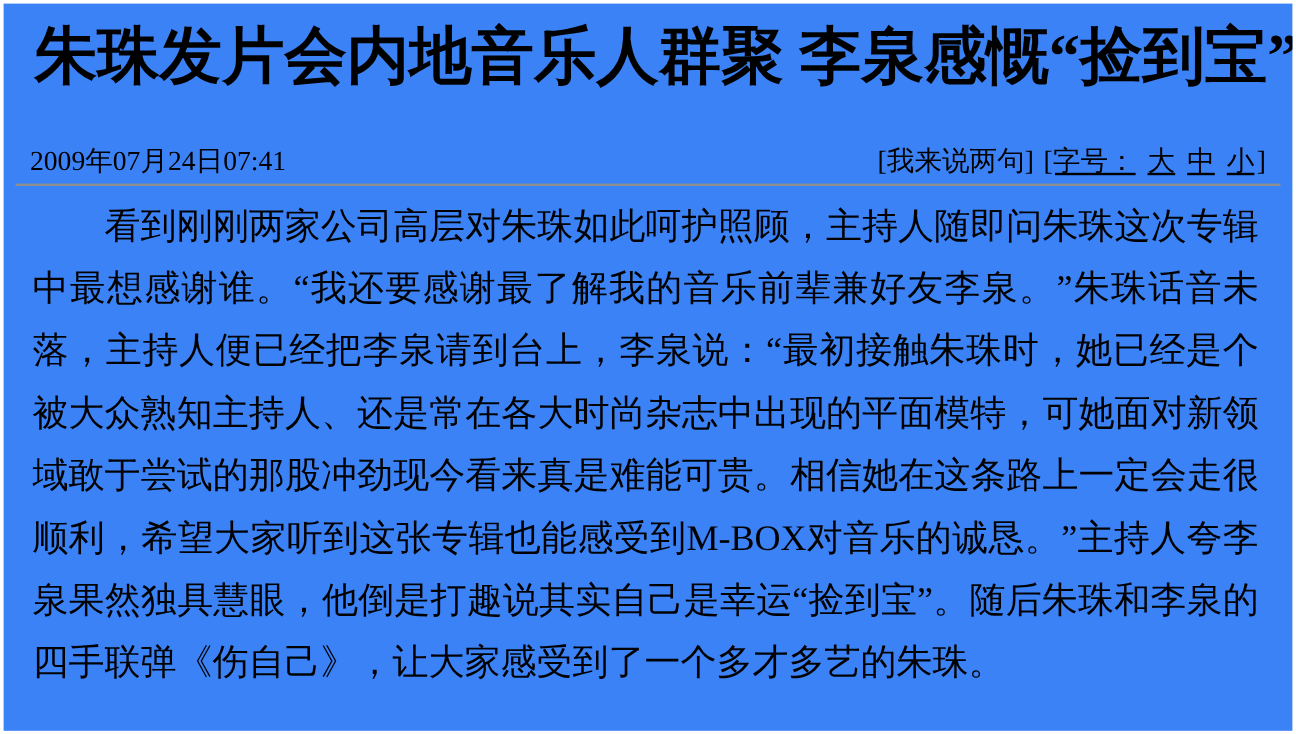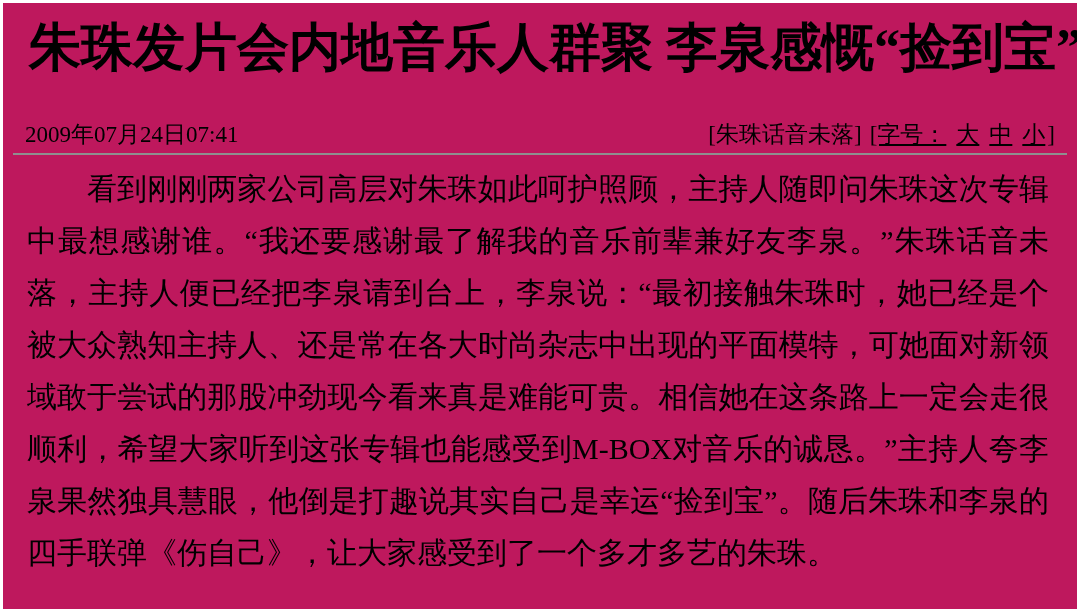--- a/index.html
+++ b/index.html
@@ -6,21 +6,21 @@
     margin: 0;
     padding: 0;
     background: #ffffff;
     font-family: "Liberation Serif", "DejaVu Serif", serif;
   }
   .page {
     position: relative;
     width: 1080px;
     height: 612px;
     box-sizing: border-box;
-    background: #be185d;
+    background: #3b82f6;
     border: 3px solid #ffffff;
     overflow: hidden;
     color: #000000;
   }
   .headline {
     margin: 11px 26px 0 26px;
     font-size: 52px;
     line-height: 68px;
     font-weight: bold;
     letter-spacing: 0px;
@@ -79,21 +79,21 @@
 <body>
 
 <div class="page">
 
   <h1 class="headline">朱珠发片会内地音乐人群聚 李泉感慨“捡到宝”</h1>
 
   <div class="meta-bar">
     <span class="publish-date">2009年07月24日07:41</span>
 
     <span class="meta-right">
-      <a class="meta-link">[朱珠话音未落]</a>
+      <a class="meta-link">[我来说两句]</a>
 
       <span class="fontsize-control">
         <span>[字号：</span>
         <a class="fontsize-option">大</a>
         <a class="fontsize-option">中</a>
         <a class="fontsize-option">小</a>
         <span class="fontsize-suffix">]</span>
       </span>
     </span>
   </div>

